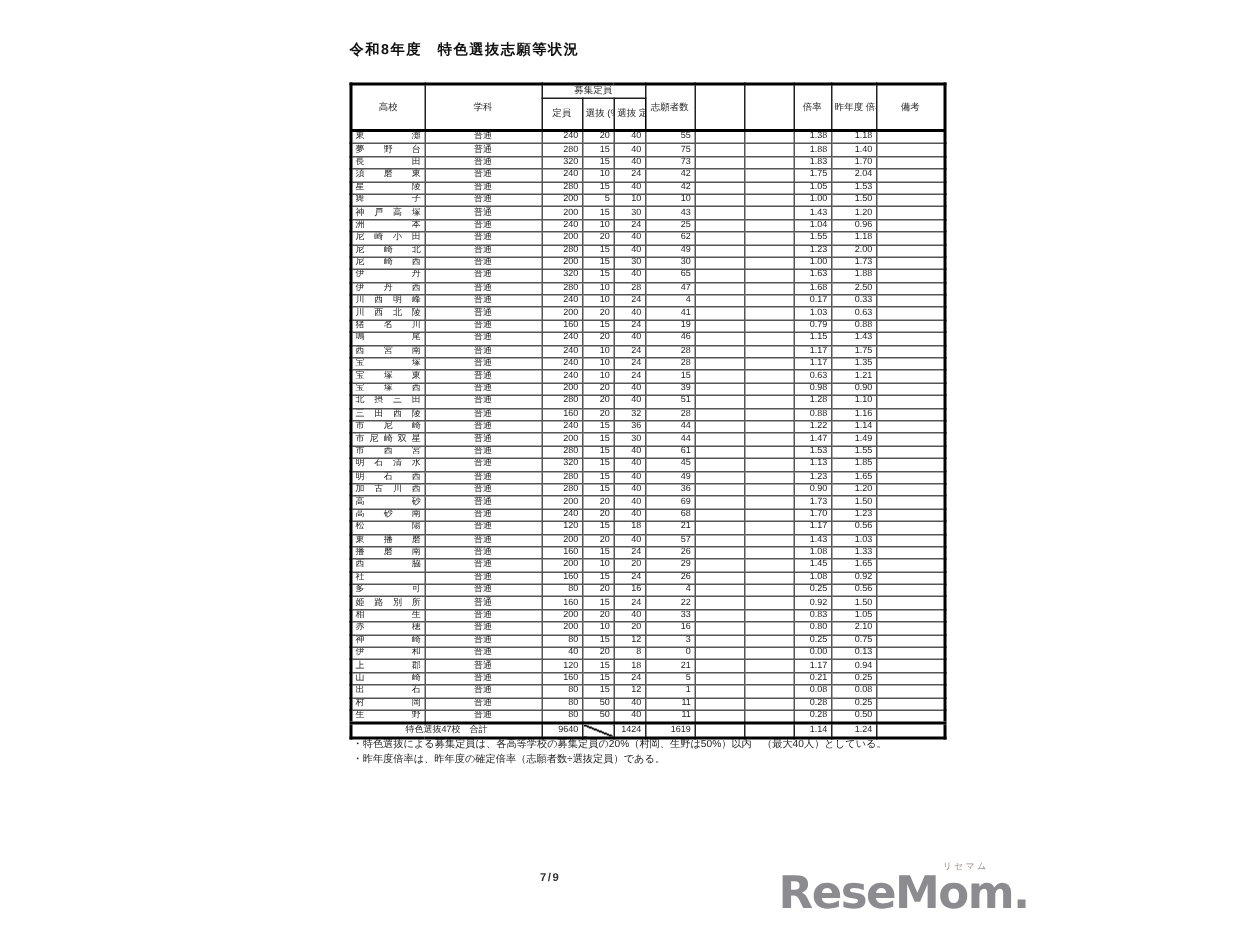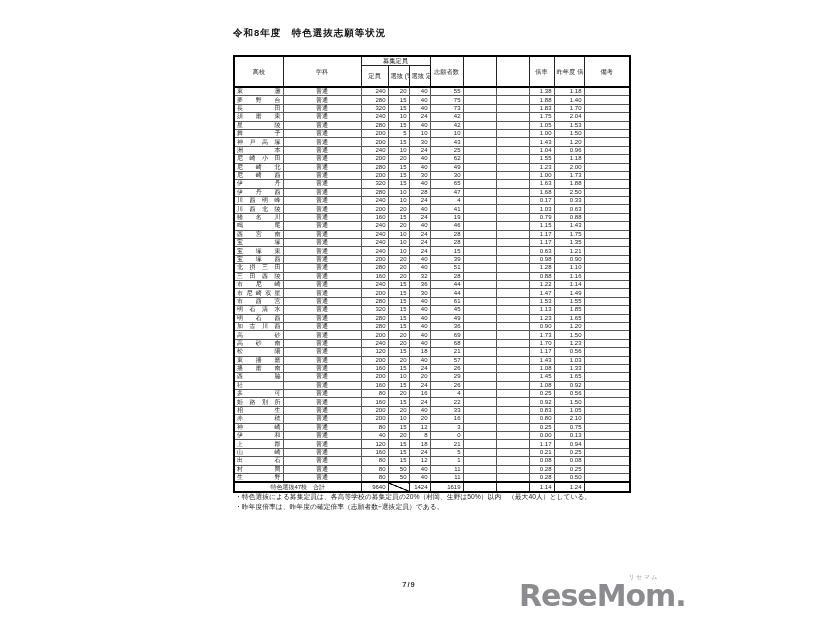--- a/index.html
+++ b/index.html
@@ -33,21 +33,21 @@
   .c-school{text-align:justify;text-align-last:justify;padding:0 3px;}
   .c-center{text-align:center;}
   .c-num{text-align:right;padding-right:3px;}
   tr.total{border-top:2px solid #000;}
   tr.total td{border-color:#222;}
   td.diag{
     background:linear-gradient(to top right,
       transparent 46%,#000 46%,#000 54%,transparent 54%);
   }
   .notes{position:absolute;left:235px;top:492px;font-size:6.8px;line-height:9.5px;color:#222;}
-  .page-num{position:absolute;left:374px;top:580px;width:70px;text-align:center;
+  .page-num{position:absolute;left:360px;top:580px;width:70px;
     font-size:7.5px;font-weight:bold;letter-spacing:1px;color:#333;}
   .logo{position:absolute;left:519px;top:573px;width:150px;color:#8c8c90;}
   .logo .furigana{position:absolute;right:10px;top:0;font-size:6px;letter-spacing:1.5px;color:#9a8f8c;}
   .logo .word{font-size:30px;font-weight:bold;letter-spacing:-1px;line-height:1;margin-top:8px;
     font-family:"DejaVu Sans","Liberation Sans",sans-serif;}
 </style>
 </head>
 <body>
 
 <div class="doc-title">令和8年度　特色選抜志願等状況</div>

